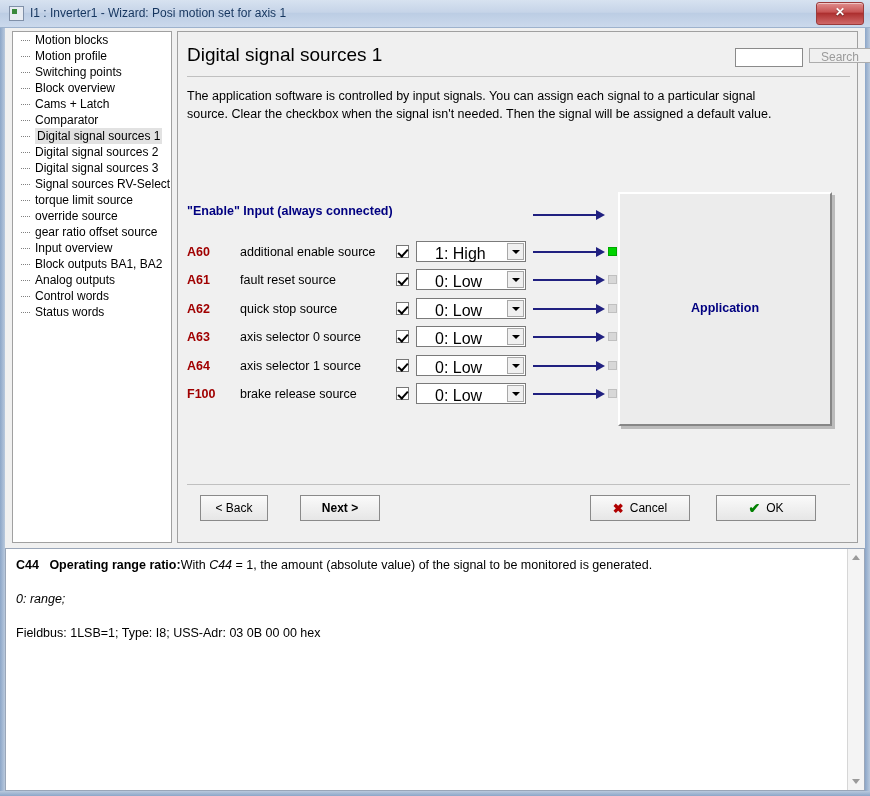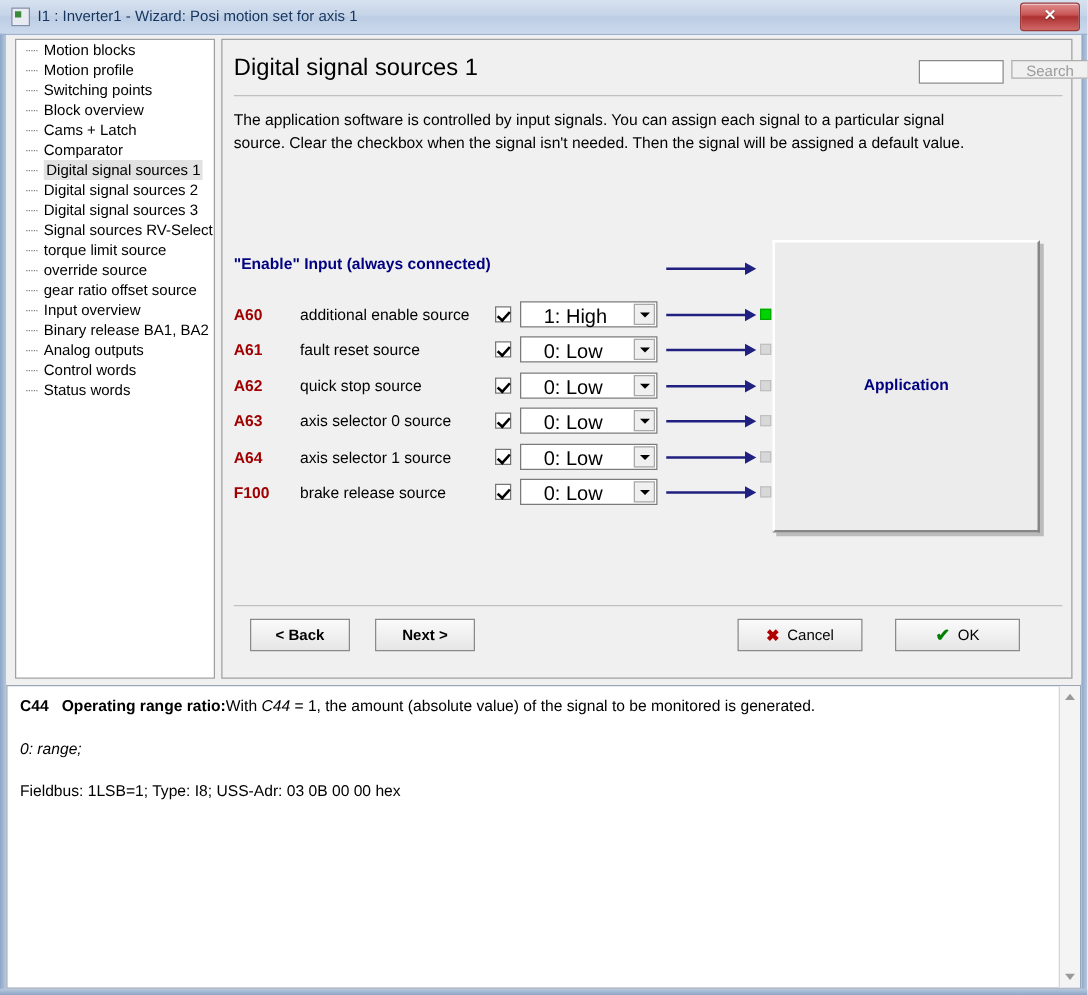--- a/index.html
+++ b/index.html
@@ -347,21 +347,21 @@
     top: 463px;
     height: 26px;
     background: linear-gradient(to bottom, #fafafa, #e6e6e6);
     border: 1px solid #8a8a8a;
     font-family: "Liberation Sans", sans-serif;
     font-size: 12px;
     color: #000;
     box-sizing: border-box;
     cursor: pointer;
   }
-  #btn-back { left: 22px; width: 80px; font-weight: bold; }
+  #btn-back { left: 22px; width: 68px; font-weight: normal; }
   #btn-next { left: 122px; width: 80px; font-weight: bold; }
   #btn-cancel { left: 412px; width: 100px; }
   #btn-ok { left: 538px; width: 100px; }
   .btn-inner {
     position: absolute;
     left: 0; right: 0; top: 0; bottom: 0;
     display: flex;
     align-items: center;
     justify-content: center;
     gap: 6px;
@@ -454,21 +454,21 @@
         <div class="tree-item"><span class="tree-label">Cams + Latch</span></div>
         <div class="tree-item"><span class="tree-label">Comparator</span></div>
         <div class="tree-item selected"><span class="tree-label">Digital signal sources 1</span></div>
         <div class="tree-item"><span class="tree-label">Digital signal sources 2</span></div>
         <div class="tree-item"><span class="tree-label">Digital signal sources 3</span></div>
         <div class="tree-item"><span class="tree-label">Signal sources RV-Select</span></div>
         <div class="tree-item"><span class="tree-label">torque limit source</span></div>
         <div class="tree-item"><span class="tree-label">override source</span></div>
         <div class="tree-item"><span class="tree-label">gear ratio offset source</span></div>
         <div class="tree-item"><span class="tree-label">Input overview</span></div>
-        <div class="tree-item"><span class="tree-label">Binary release BA1, BA2</span></div>
+        <div class="tree-item"><span class="tree-label">Block outputs BA1, BA2</span></div>
         <div class="tree-item"><span class="tree-label">Analog outputs</span></div>
         <div class="tree-item"><span class="tree-label">Control words</span></div>
         <div class="tree-item"><span class="tree-label">Status words</span></div>
       </div>
 
     <div id="panel">
       <div id="page-title">Digital signal sources 1</div>
       <input id="search-input" type="text" placeholder="" style="">
       <button id="search-button">Search</button>
       <div id="title-rule"></div>

